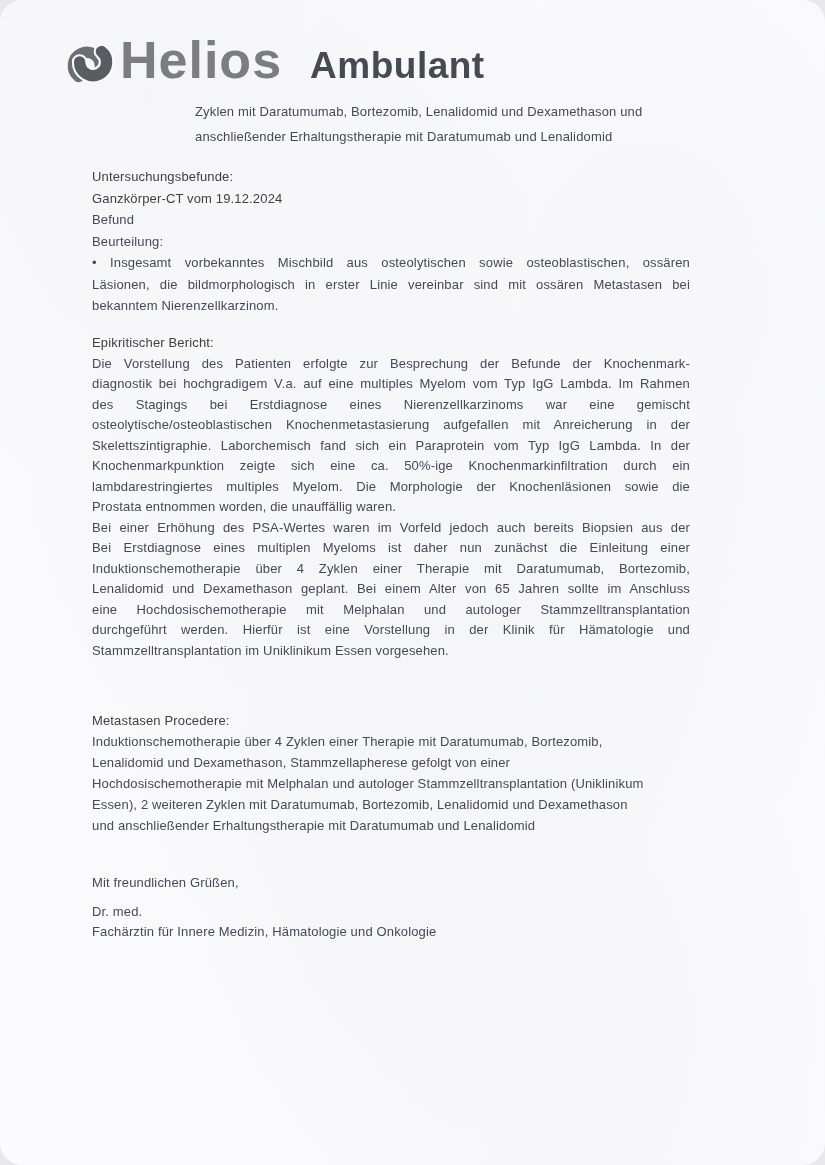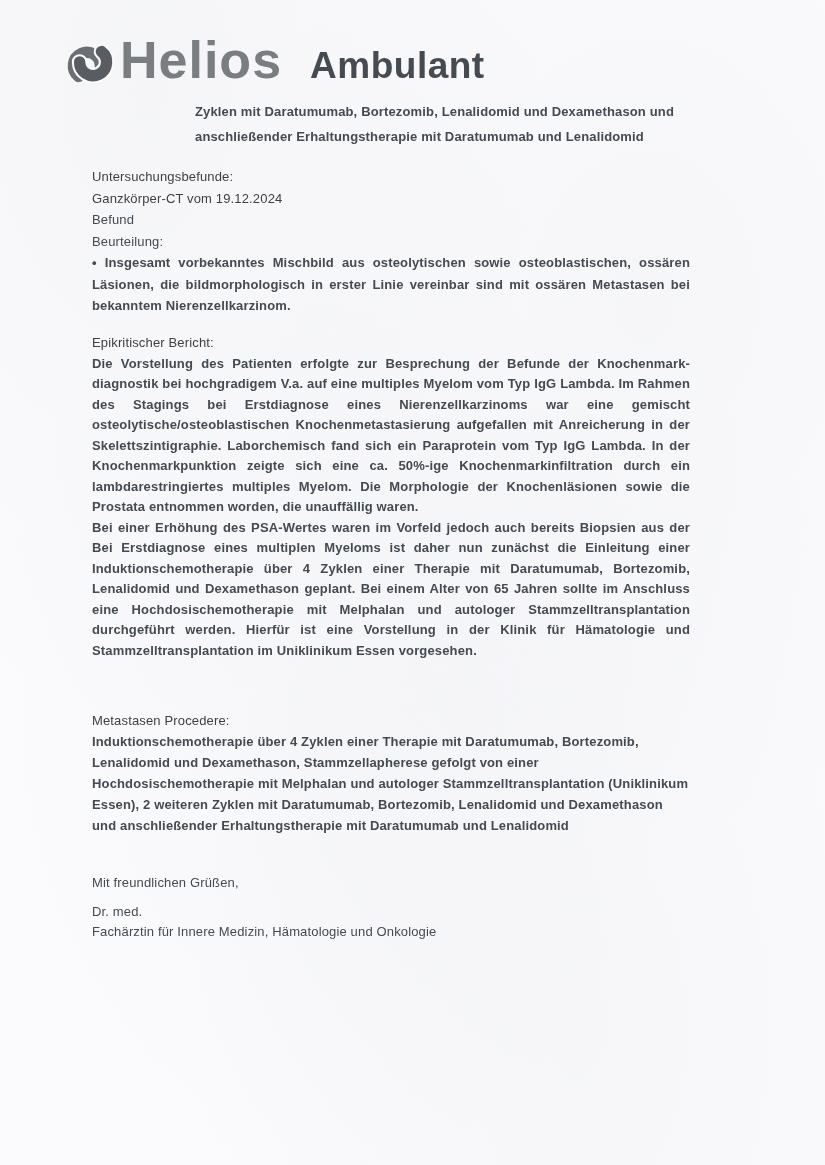--- a/index.html
+++ b/index.html
@@ -4,20 +4,21 @@
 <style>
   html,body { margin:0; padding:0; background:#e8e8ea; }
   .page {
     position:relative;
     width:825px; height:1165px;
     margin:0 auto;
     background:#fbfbfd;
     font-family:"Liberation Sans", sans-serif;
     color:#454a50;
     overflow:hidden;
+    border-radius:22px;
   }
   
   .page::before {
     content:""; position:absolute; inset:0; pointer-events:none;
     background:
       radial-gradient(ellipse at 18% 8%,  rgba(130,138,155,0.05), transparent 42%),
       radial-gradient(ellipse at 78% 26%, rgba(130,138,155,0.045), transparent 45%),
       radial-gradient(ellipse at 40% 60%, rgba(130,138,155,0.04), transparent 50%),
       radial-gradient(ellipse at 70% 88%, rgba(130,138,155,0.045), transparent 48%);
   }
@@ -37,21 +38,21 @@
 
   
   .blk { position:absolute; left:92px; width:598px; font-size:13px; letter-spacing:0.15px; }
   .intro { left:195px; top:100px; width:520px; line-height:24.5px; }
   .sec1  { top:166px; line-height:21.5px; }
   .sec2  { top:333px; line-height:20.5px; }
   .sec3  { top:710px; line-height:21px;  }
   .close { top:873px; line-height:20.5px; }
 
   .b { font-weight:normal; color:#404040; }
-  .line { text-align:left;font-weight:bold; }
+  .line { text-align:left; }
   .jl { text-align:justify; text-align-last:justify; }
   .sig-title { margin-top:8px; }
 </style>
 </head>
 <body>
 
 <div class="page">
 
   <header class="brand">
     <svg class="brand-mark" width="52" height="56" viewBox="0 0 50 54" aria-hidden="true">

